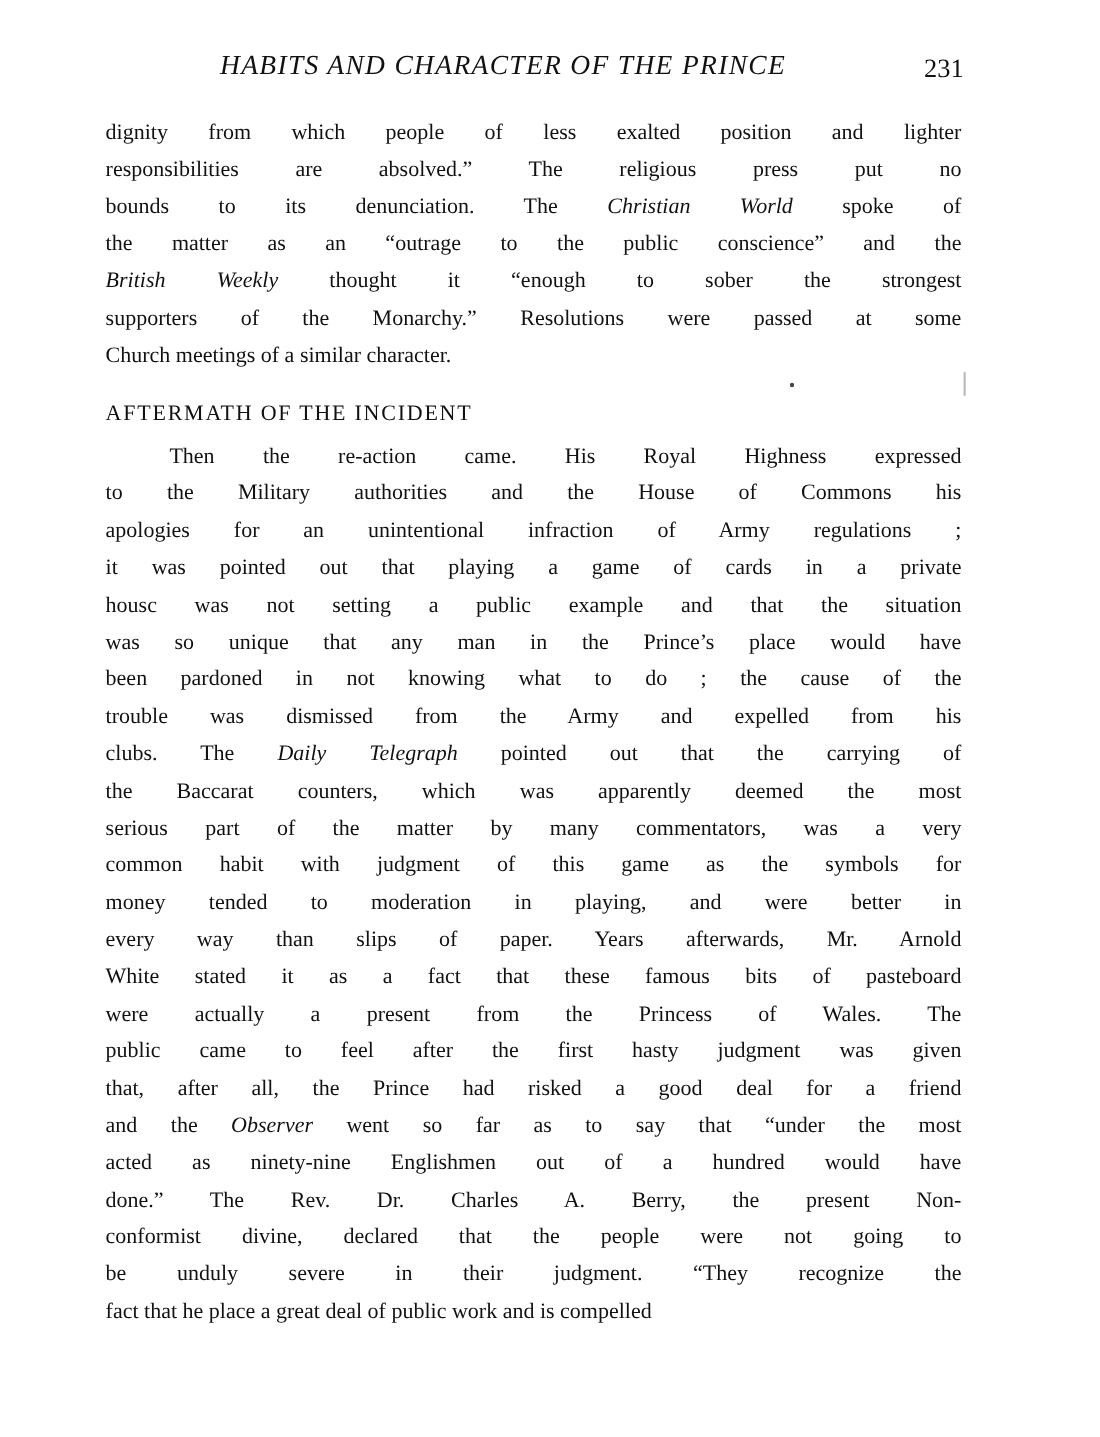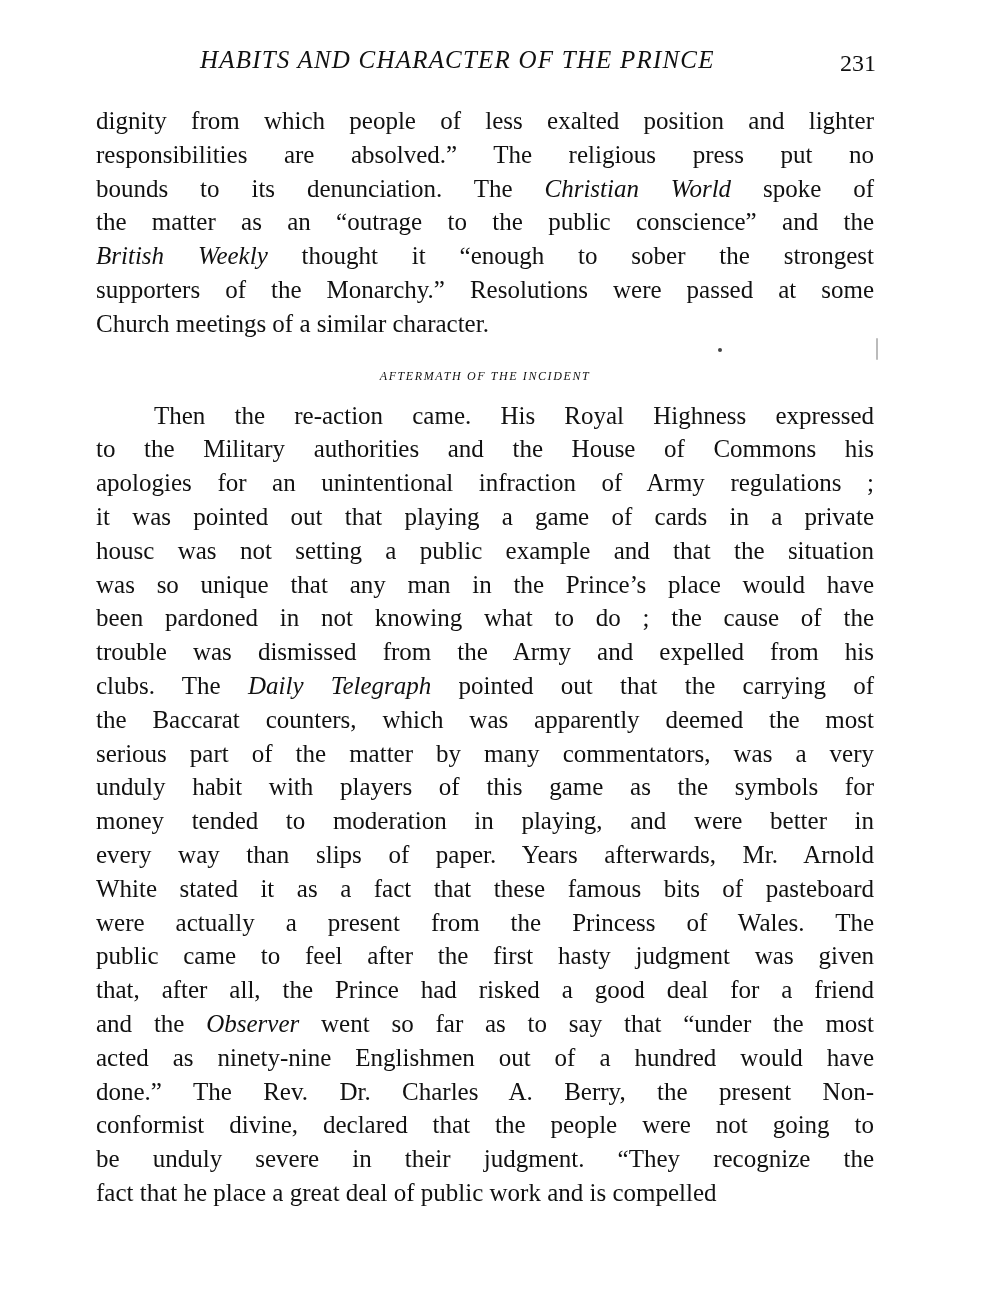--- a/index.html
+++ b/index.html
@@ -2,24 +2,24 @@
 <html><head>
   <meta charset="utf-8">
   <style>
     html, body { margin: 0; padding: 0; background: #ffffff; }
     body { width: 1000px; height: 1306px; position: relative; overflow: hidden; color: #111; font-family: "Liberation Serif", "DejaVu Serif", serif; }
     .page { position: absolute; left: 0; top: 0; width: 1000px; height: 1306px; }
     .running-head { position: absolute; top: 46px; left: 96px; width: 780px; height: 36px; }
     .running-title { position: absolute; left: 104px; top: 0; font-style: italic; font-size: 25px; letter-spacing: 1.2px; }
     .page-number { position: absolute; right: 0; top: 4px; font-size: 24px; margin-left: 35px; }
     .body-text { position: absolute; left: 96px; top: 104px; width: 778px; }
-    .line { display: block; height: 33.8px; line-height: 33.8px; font-size: 25px; text-align: justify; text-align-last: justify; white-space: nowrap; }
+    .line { display: block; height: 33.8px; line-height: 33.8px; font-size: 20px; text-align: justify; text-align-last: justify; white-space: nowrap; }
     .line.last { text-align-last: left; }
     .line.indent { padding-left: 58px; }
-    .section-heading { display: block; height: 34px; margin-top: 18px; margin-bottom: 6px; line-height: 34px; text-align: center; font-size: 12px; letter-spacing: 1.6px; font-style: italic; }
+    .section-heading { display: block; height: 34px; margin-top: 18px; margin-bottom: 6px; line-height: 34px; font-size: 20px; letter-spacing: 1.6px; }
     .seg { }
     .seg.italic { font-style: italic; }
     .line span + span { }
     .speck { position: absolute; background: #444; border-radius: 50%; }
   </style>
 </head>
 <body>
 
 <div class="page">
   <div class="running-head">
@@ -43,21 +43,21 @@
         <div class="line"><span class="seg">to the Military authorities and the House of Commons his</span></div>
         <div class="line"><span class="seg">apologies for an unintentional infraction of Army regulations ;</span></div>
         <div class="line"><span class="seg">it was pointed out that playing a game of cards in a private</span></div>
         <div class="line"><span class="seg">housc was not setting a public example and that the situation</span></div>
         <div class="line"><span class="seg">was so unique that any man in the Prince’s place would have</span></div>
         <div class="line"><span class="seg">been pardoned in not knowing what to do ; the cause of the</span></div>
         <div class="line"><span class="seg">trouble was dismissed from the Army and expelled from his</span></div>
         <div class="line"><span class="seg">clubs.  The </span><span class="seg italic">Daily Telegraph</span><span class="seg"> pointed out that the carrying of</span></div>
         <div class="line"><span class="seg">the Baccarat counters, which was apparently deemed the most</span></div>
         <div class="line"><span class="seg">serious part of the matter by many commentators, was a very</span></div>
-        <div class="line"><span class="seg">unduly habit with players of this game as the symbols for</span></div>
+        <div class="line"><span class="seg">common habit with judgment of this game as the symbols for</span></div>
         <div class="line"><span class="seg">money tended to moderation in playing, and were better in</span></div>
         <div class="line"><span class="seg">every way than slips of paper.  Years afterwards, Mr. Arnold</span></div>
         <div class="line"><span class="seg">White stated it as a fact that these famous bits of pasteboard</span></div>
         <div class="line"><span class="seg">were actually a present from the Princess of Wales.  The</span></div>
         <div class="line"><span class="seg">public came to feel after the first hasty judgment was given</span></div>
         <div class="line"><span class="seg">that, after all, the Prince had risked a good deal for a friend</span></div>
         <div class="line"><span class="seg">and the </span><span class="seg italic">Observer</span><span class="seg"> went so far as to say that “under the most</span></div>
         <div class="line"><span class="seg">acted as ninety-nine Englishmen out of a hundred would have</span></div>
         <div class="line"><span class="seg">done.”  The Rev. Dr. Charles A. Berry, the present Non-</span></div>
         <div class="line"><span class="seg">conformist divine, declared that the people were not going to</span></div>

